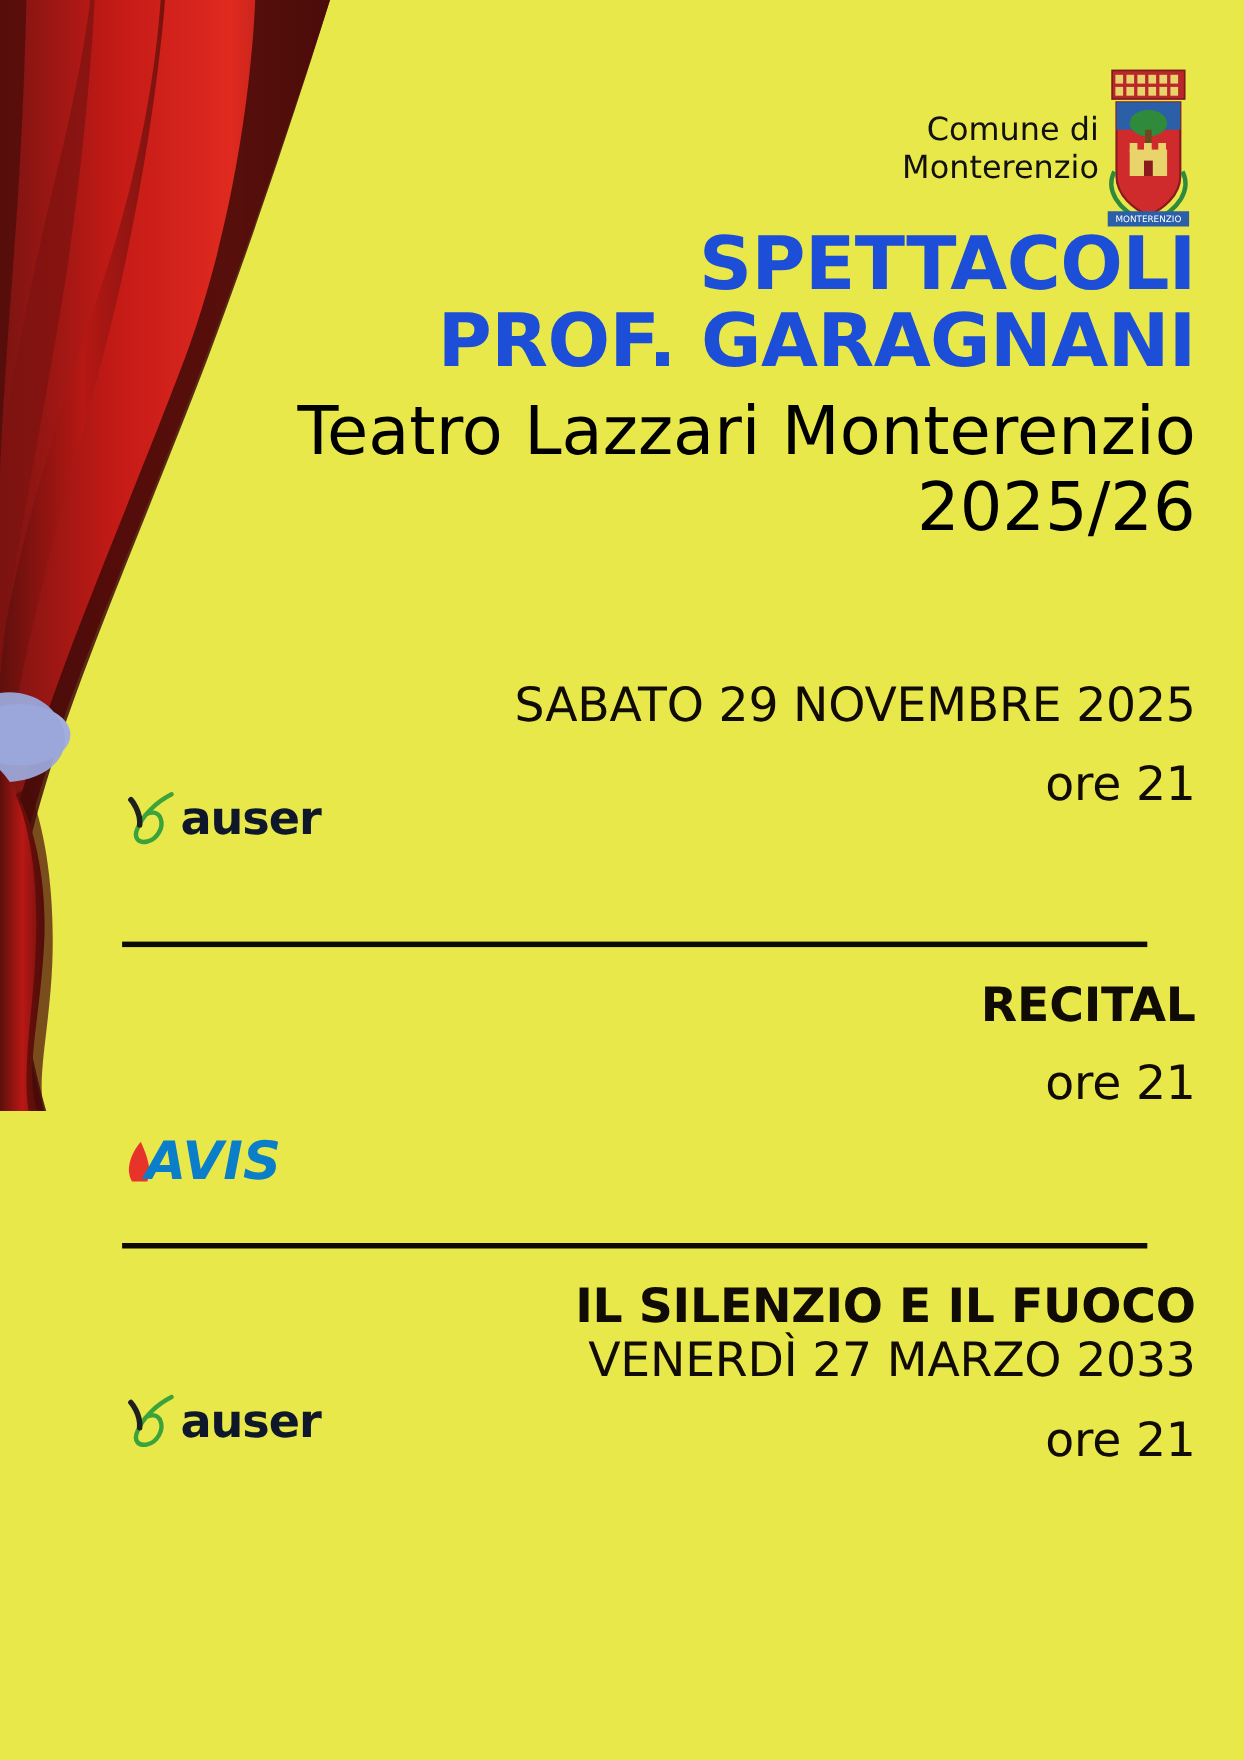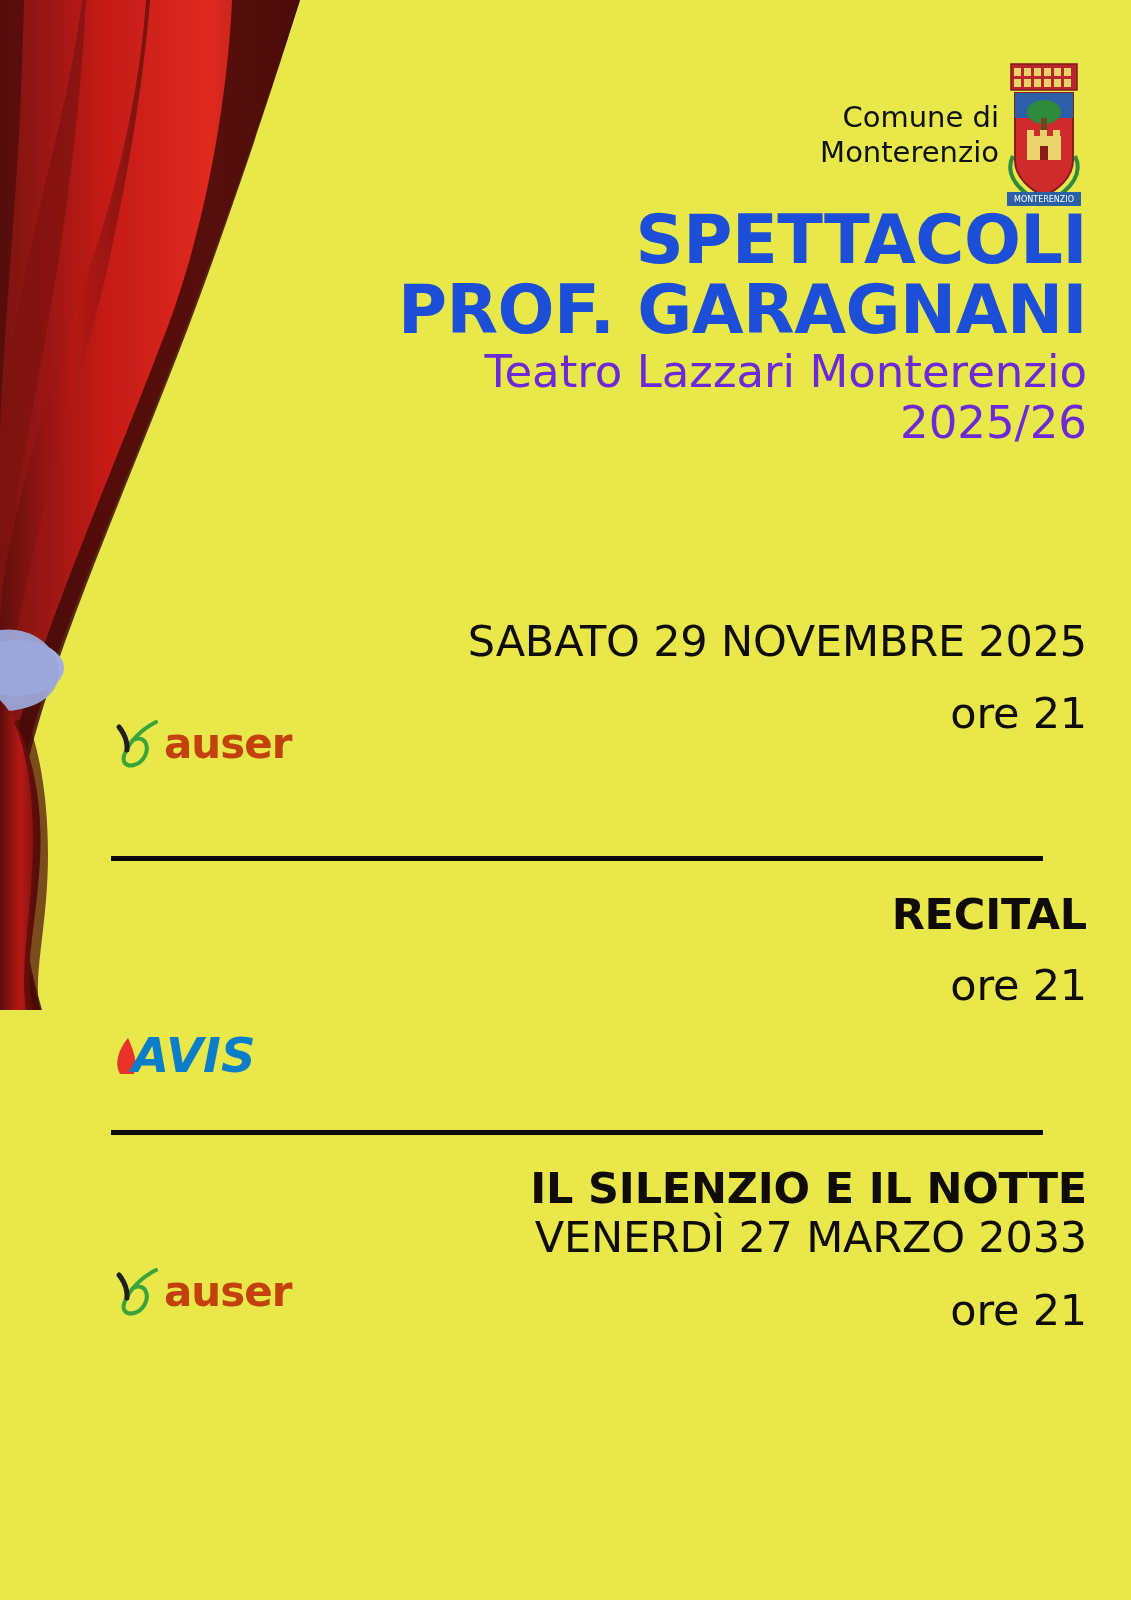--- a/index.html
+++ b/index.html
@@ -61,24 +61,24 @@
   .title-main {
     font-size: 67px;
     font-weight: bold;
     letter-spacing: -0.5px;
     line-height: 1.05;
     color: #1d4ed8;
     font-family: "DejaVu Sans", sans-serif;
     white-space: pre-line;
   }
   .title-sub {
-    margin-top: 0;
-    font-size: 45px;
+    margin-top: 12px;
+    font-size: 61px;
     line-height: 1.14;
-    color: #6d28d9;
+    color: #000000;
     font-family: "DejaVu Sans", sans-serif;
     white-space: pre-line;
   }
 
   
   .shows {
     position: absolute;
     left: 0;
     right: 0;
     top: 615px;
@@ -122,21 +122,21 @@
     left: 112px;
   }
   .auser {
     display: flex;
     align-items: center;
     gap: 2px;
   }
   .auser-word {
     font-size: 42px;
     font-weight: bold;
-    color: #c2410c;
+    color: #0f172a;
     font-family: "DejaVu Sans", sans-serif;
     letter-spacing: -1px;
   }
   .avis-wrap {
     display: flex;
     align-items: center;
     margin-top: 18px;
   }
 </style>
 </head>
@@ -270,20 +270,20 @@
       <div class="sponsor" style="top: 100px;">
         <div class="auser">
           <svg width="50" height="52" viewBox="0 0 50 52" xmlns="http://www.w3.org/2000/svg">
             <path d="M44,5 C30,12 18,24 13,36 C9,45 14,50 22,48 C31,46 37,35 34,27 C32,21 25,20 20,24" fill="none" stroke="#3aa33a" stroke-width="4" stroke-linecap="round"></path>
             <path d="M7,10 C7,10 16,20 15,33" fill="none" stroke="#1f1f1f" stroke-width="5" stroke-linecap="round"></path>
           </svg>
           <span class="auser-word">auser</span>
         </div>
       </div>
       <div class="show-text">
-        <div class="show-title">IL SILENZIO E IL NOTTE</div>
+        <div class="show-title">IL SILENZIO E IL FUOCO</div>
         <div class="show-date">VENERDÌ 27 MARZO 2033</div>
         <div class="show-time">ore 21</div>
       </div>
     </div>
 
   </div>
 </div>
 
 </body></html>

